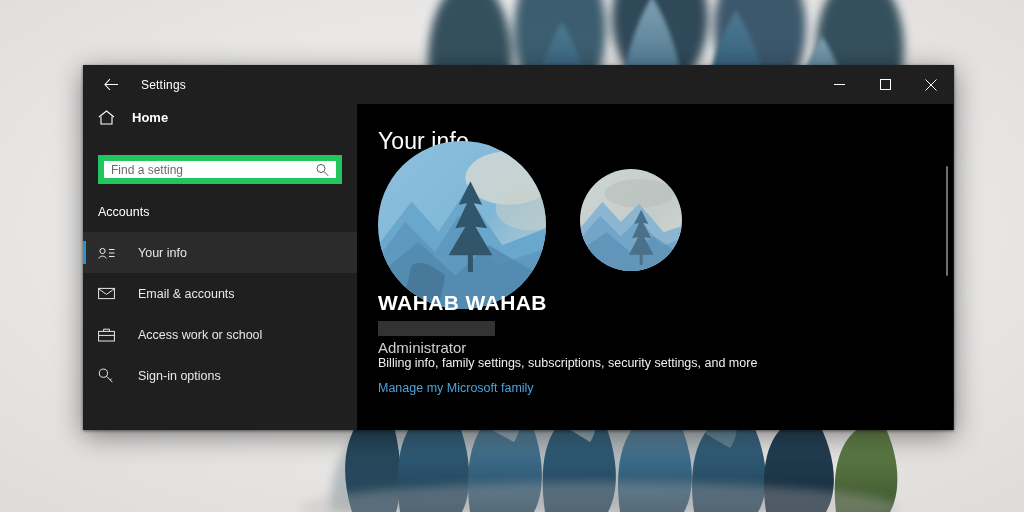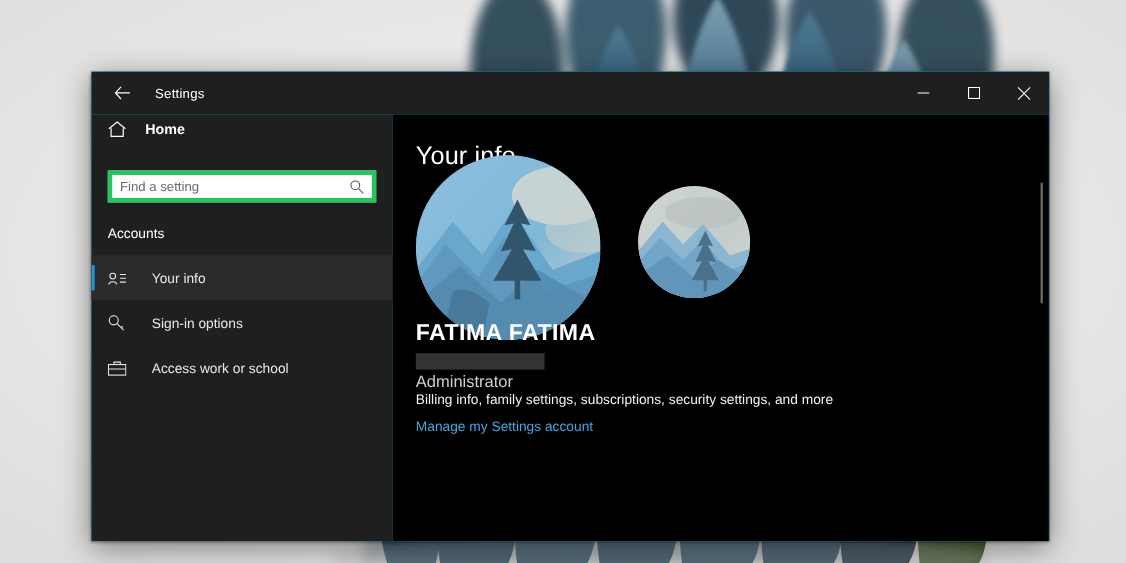--- a/index.html
+++ b/index.html
@@ -21,22 +21,22 @@
     overflow: hidden;
   }
   #wallpaper svg { position: absolute; inset: 0; width: 100%; height: 100%; }
 
   
   #settings-window {
     position: absolute;
     left: 83px;
     top: 65px;
     width: 871px;
-    height: 427px;
-    background: #0ea5e9;
+    height: 365px;
+    background: #701a75;
     box-shadow: 0 6px 26px rgba(0,0,0,.45), 0 1px 3px rgba(0,0,0,.5);
     overflow: hidden;
     display: flex;
     flex-direction: column;
   }
 
   
   #titlebar {
     height: 39px;
     background: #1f1f1f;
@@ -86,21 +86,21 @@
   #home-label {
     color: #ffffff; font-size: 13px; font-weight: bold;
     margin-left: 17px;
   }
 
   #search-wrap { padding: 9px 15px 0 15px; }
   #search-box {
     position: relative;
     height: 29px;
     background: #ffffff;
-    border: 4px solid #22c55e;
+    border: 6px solid #22c55e;
     display: flex; align-items: center;
   }
   #search-input {
     border: none; outline: none;
     background: transparent;
     font-family: "Liberation Sans", sans-serif;
     font-size: 12px;
     color: #2b2b2b;
     padding: 0 26px 0 7px;
     width: 100%;
@@ -373,40 +373,49 @@
           <span class="nav-icon">
             <svg width="17" height="14" viewBox="0 0 17 14">
               <circle cx="4.5" cy="5" r="2.6" stroke="#e8e8e8" stroke-width="1" fill="none"></circle>
               <path d="M0.8 12.5 C1.6 9.4 7.4 9.4 8.2 12.5" stroke="#e8e8e8" stroke-width="1" fill="none"></path>
               <path d="M11 3.5 H16.5 M11 7 H16.5 M11 10.5 H16.5" stroke="#e8e8e8" stroke-width="1"></path>
             </svg>
           </span>
           <span class="nav-label">Your info</span>
         </div>
 
-
         <div class="nav-item">
           <span class="nav-icon">
-            <svg width="17" height="15" viewBox="0 0 17 15">
-              <circle cx="5.4" cy="5.2" r="4.1" stroke="#e8e8e8" stroke-width="1" fill="none"></circle>
-              <path d="M8.4 8.2 L14.4 14.2 M12.2 12 L13.6 10.6" stroke="#e8e8e8" stroke-width="1" fill="none"></path>
+            <svg width="17" height="13" viewBox="0 0 17 13">
+              <rect x="0.6" y="1.4" width="15.8" height="10.2" stroke="#e8e8e8" stroke-width="1" fill="none"></rect>
+              <path d="M0.6 1.8 L8.5 7.4 L16.4 1.8" stroke="#e8e8e8" stroke-width="1" fill="none"></path>
             </svg>
           </span>
-          <span class="nav-label">Sign-in options</span>
+          <span class="nav-label">Email &amp; accounts</span>
         </div>
 
         <div class="nav-item">
           <span class="nav-icon">
             <svg width="17" height="14" viewBox="0 0 17 14">
               <rect x="0.6" y="3.4" width="15.8" height="9.6" stroke="#e8e8e8" stroke-width="1" fill="none"></rect>
               <path d="M5.6 3.4 V1.2 H11.4 V3.4" stroke="#e8e8e8" stroke-width="1" fill="none"></path>
               <path d="M0.6 7.4 H16.4" stroke="#e8e8e8" stroke-width="1"></path>
             </svg>
           </span>
           <span class="nav-label">Access work or school</span>
+        </div>
+
+        <div class="nav-item">
+          <span class="nav-icon">
+            <svg width="17" height="15" viewBox="0 0 17 15">
+              <circle cx="5.4" cy="5.2" r="4.1" stroke="#e8e8e8" stroke-width="1" fill="none"></circle>
+              <path d="M8.4 8.2 L14.4 14.2 M12.2 12 L13.6 10.6" stroke="#e8e8e8" stroke-width="1" fill="none"></path>
+            </svg>
+          </span>
+          <span class="nav-label">Sign-in options</span>
         </div>
 
 
       </div>
     </div>
 
     <div id="content">
 
       <div id="page-title">Your info</div>
 
@@ -451,26 +460,26 @@
             <path d="M0 80 L26 62 L50 82 L72 66 L100 84 V100 H0 Z" fill="#5d90b6" opacity=".75"></path>
             <g fill="#4a7189">
               <path d="M60 40 L67 54 L62 53 L70 68 L63 67 L72 84 L48 84 L57 67 L51 68 L58 53 L53 54 Z"></path>
               <rect x="58.5" y="82" width="3" height="12"></rect>
             </g>
           </svg>
         </div>
 
       </div>
 
-      <div id="user-name">FATIMA FATIMA</div>
+      <div id="user-name">WAHAB WAHAB</div>
       <div id="redacted-bar"></div>
       <div id="account-type">Administrator</div>
 
       <div id="billing-text">Billing info, family settings, subscriptions, security settings, and more</div>
-      <a class="content-link" id="manage-account-link">Manage my Settings account</a>
+      <a class="content-link" id="manage-account-link">Manage my Microsoft family</a>
       <div>
         
       </div>
 
       <div id="scrollbar-track">
         <div id="scrollbar-thumb"></div>
       </div>
     </div>
 
   </div>

